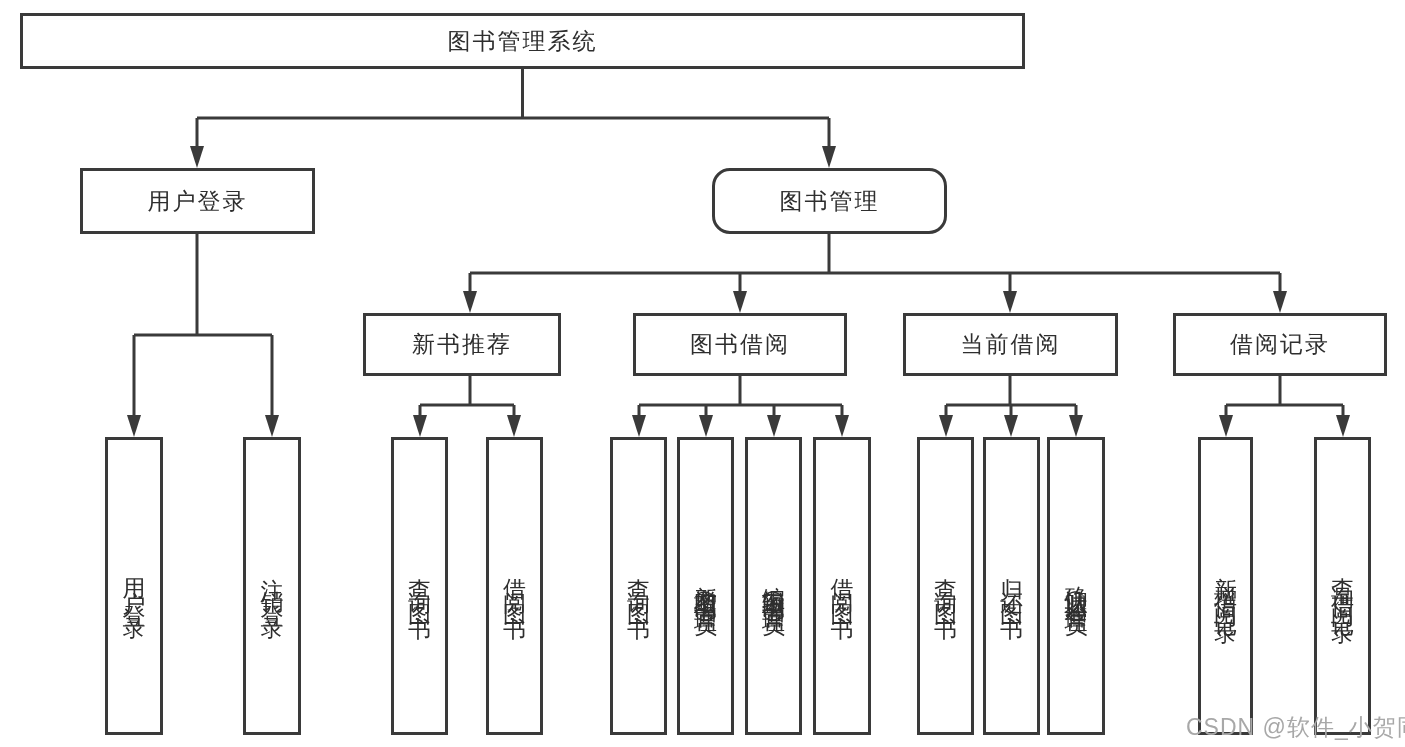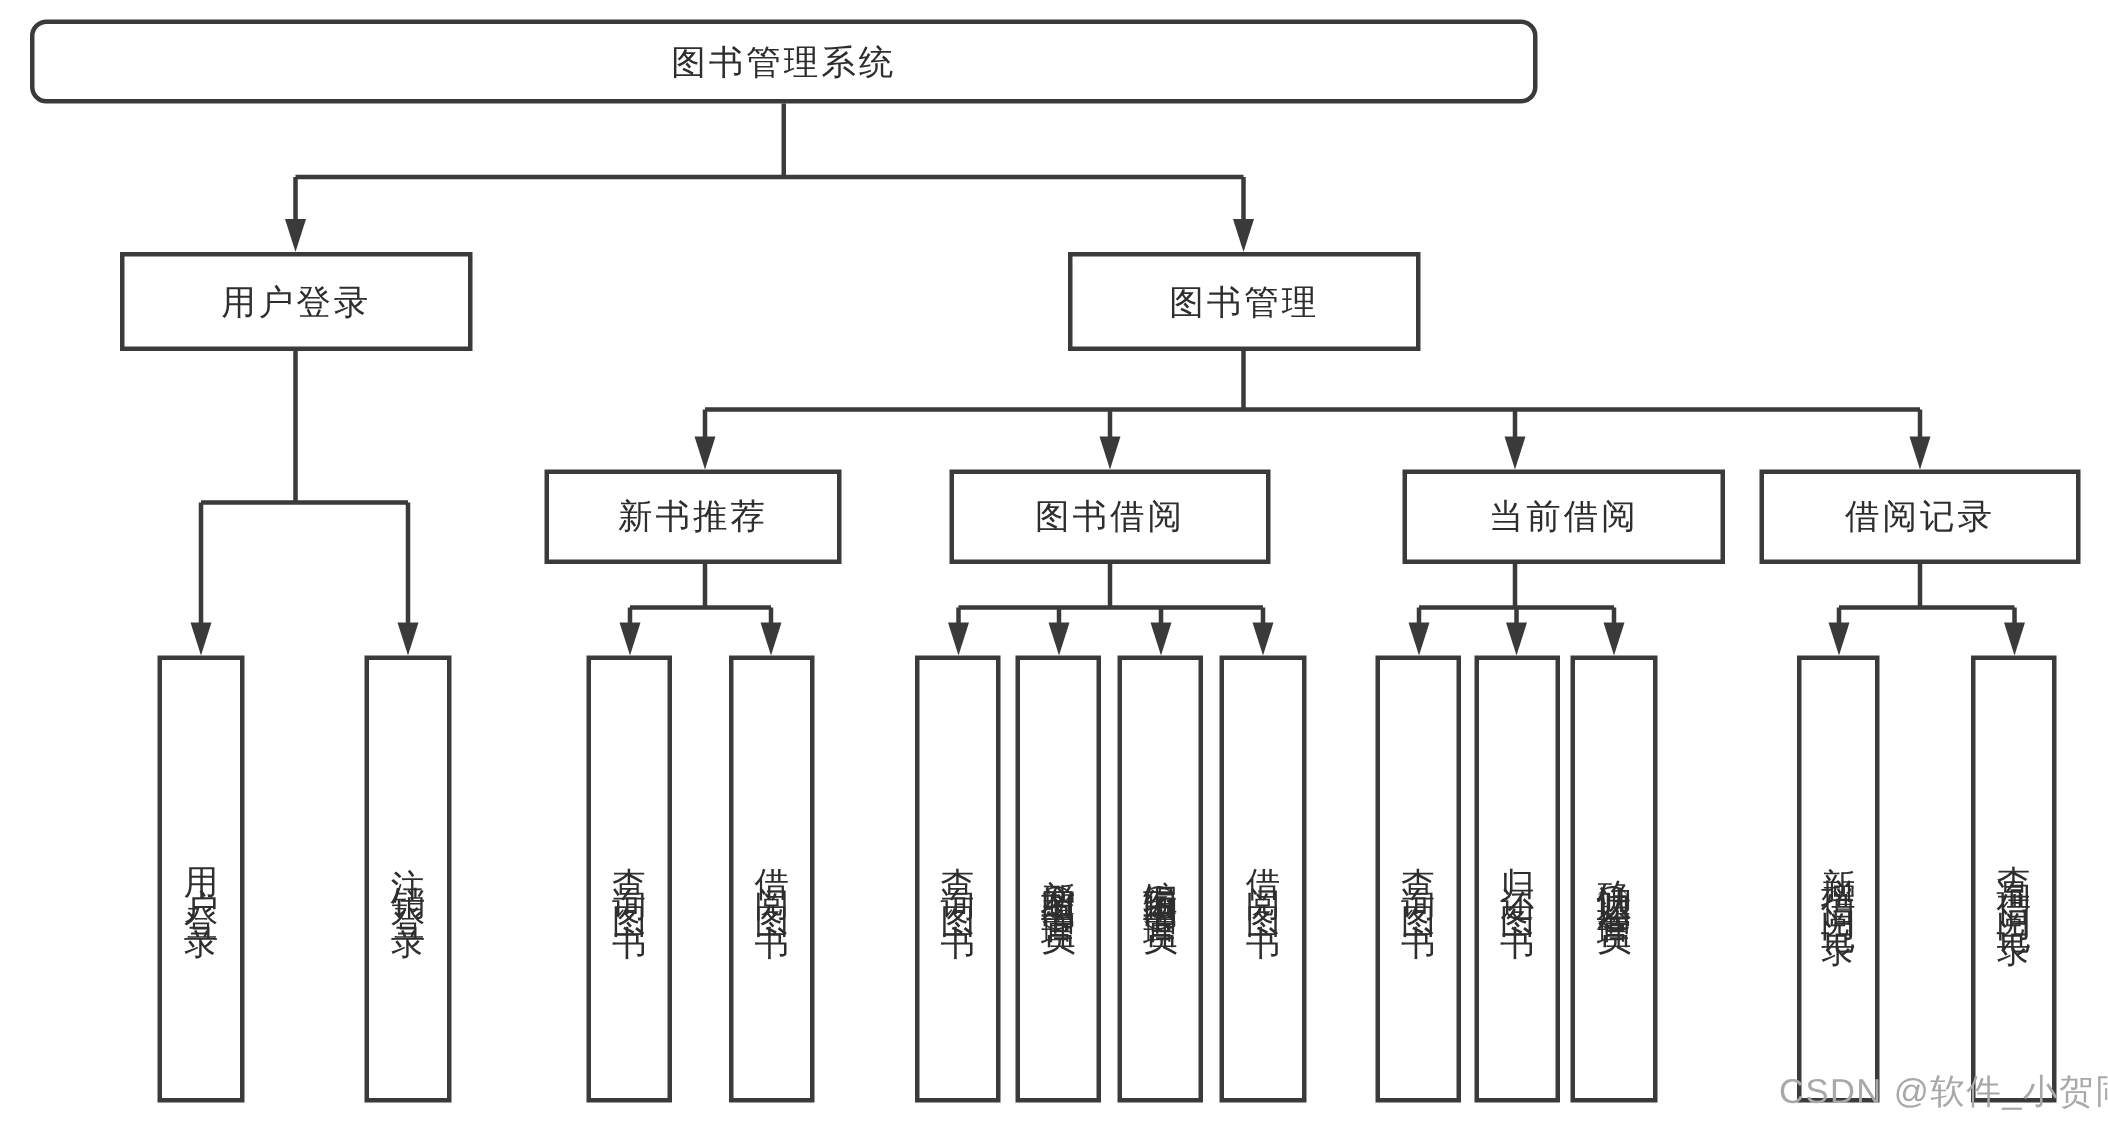--- a/index.html
+++ b/index.html
@@ -85,38 +85,38 @@
       <polygon points="767,415 781,415 774,437"></polygon>
       <polygon points="835,415 849,415 842,437"></polygon>
       <polygon points="939,415 953,415 946,437"></polygon>
       <polygon points="1004,415 1018,415 1011,437"></polygon>
       <polygon points="1069,415 1083,415 1076,437"></polygon>
       <polygon points="1219,415 1233,415 1226,437"></polygon>
       <polygon points="1336,415 1350,415 1343,437"></polygon>
     </g>
   </svg>
 
-  <div class="hbox" style="left:20px;top:13px;width:1005px;height:56px;border-radius:11px;">
+  <div class="hbox" style="left:20px;top:13px;width:1005px;height:56px;">
     <span>图书管理系统</span>
   </div>
 
   <div class="hbox" style="left:80px;top:168px;width:235px;height:66px;">
     <span>用户登录</span>
   </div>
-  <div class="hbox" style="left:712px;top:168px;width:235px;height:66px;">
+  <div class="hbox" style="left:712px;top:168px;width:235px;height:66px;border-radius:18px;">
     <span>图书管理</span>
   </div>
 
   <div class="hbox" style="left:363px;top:313px;width:198px;height:63px;">
     <span>新书推荐</span>
   </div>
   <div class="hbox" style="left:633px;top:313px;width:214px;height:63px;">
     <span>图书借阅</span>
   </div>
-  <div class="hbox" style="left:903px;top:313px;width:215px;height:63px;margin-left:32px;">
+  <div class="hbox" style="left:903px;top:313px;width:215px;height:63px;">
     <span>当前借阅</span>
   </div>
   <div class="hbox" style="left:1173px;top:313px;width:214px;height:63px;">
     <span>借阅记录</span>
   </div>
 
   <div class="vbox sp-l" style="left:105px;width:58px;">
     <span>用户登录</span>
   </div>
   <div class="vbox sp-l" style="left:243px;width:58px;">

